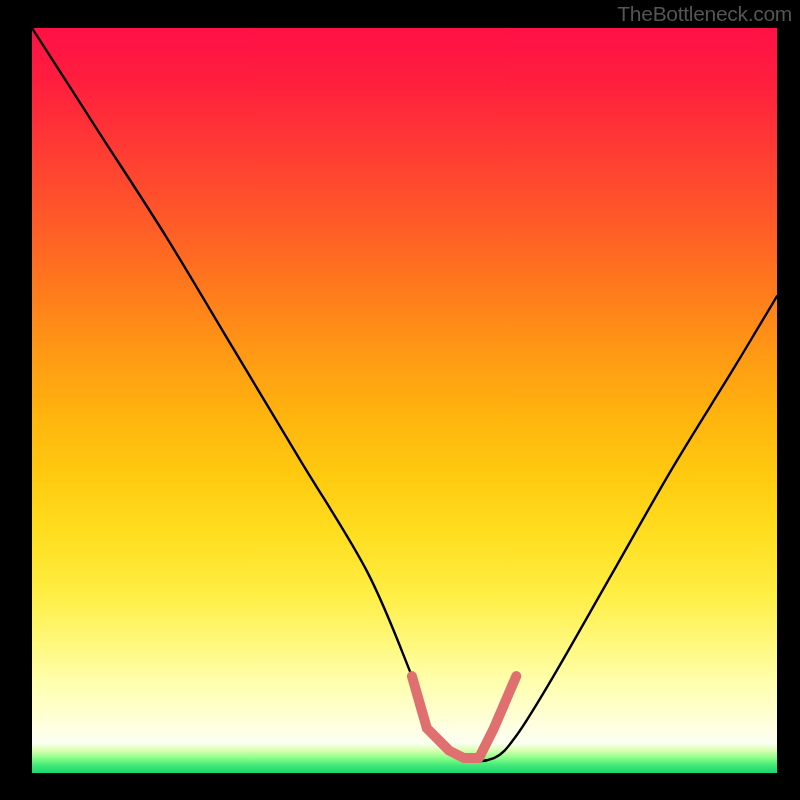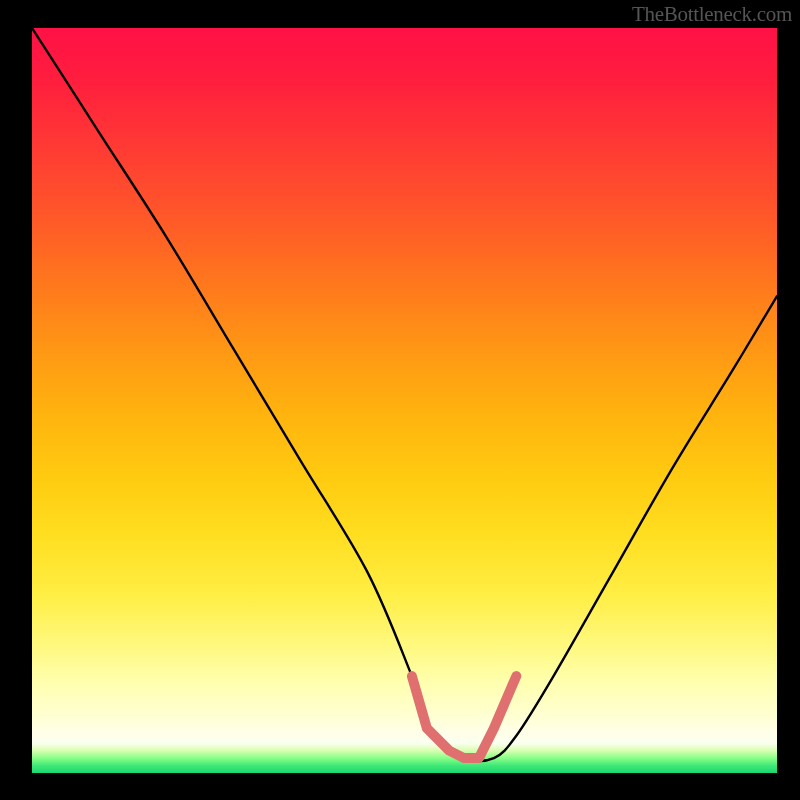--- a/index.html
+++ b/index.html
@@ -51,21 +51,20 @@
   }
   .watermark {
     position: absolute;
     top: 2px;
     right: 8px;
     color: #555;
     font-size: 21px;
     font-weight: 500;
     letter-spacing: -0.3px;
     user-select: none;
-    font-family: Liberation Serif, serif;
   }
   svg.curve-layer {
     position: absolute;
     left: 0;
     top: 0;
     width: 745px;
     height: 745px;
     overflow: visible;
   }
 </style>

